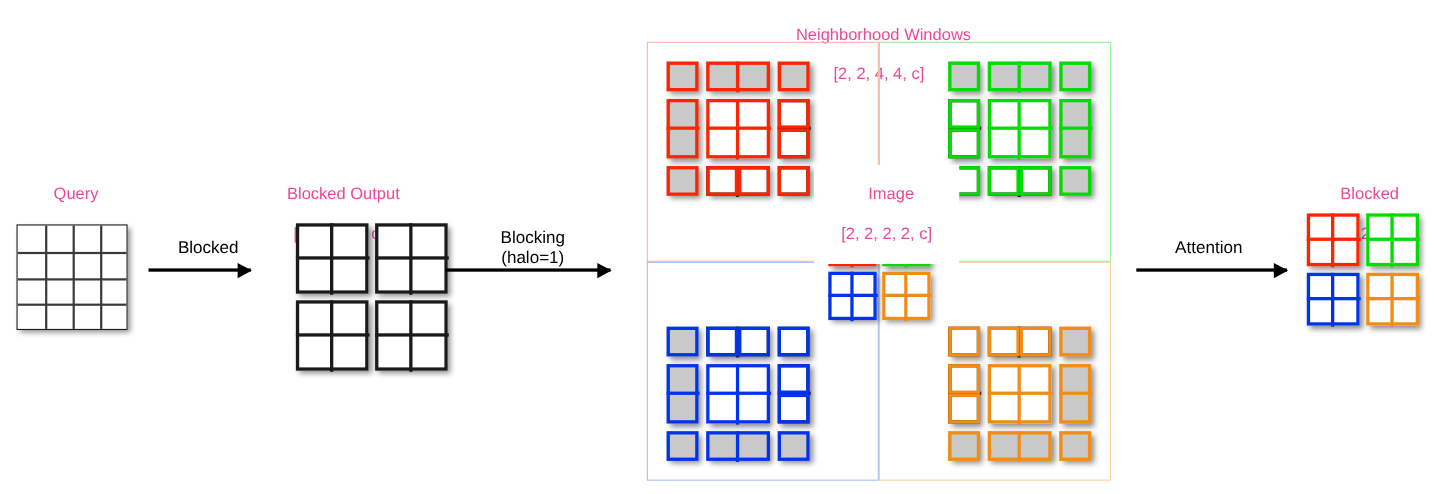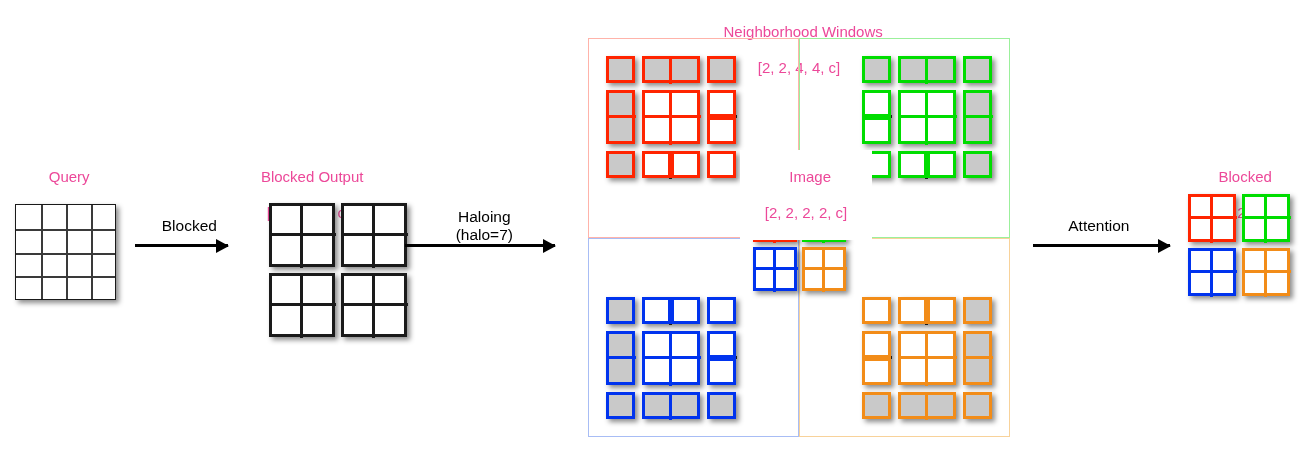--- a/index.html
+++ b/index.html
@@ -66,22 +66,22 @@
       <div class="iv" style="position: absolute; top: -3.5px; bottom: -3.5px; width: 3.5px; background: rgb(26, 26, 26); left: 27.75px;"></div>
       <div class="ih" style="position: absolute; left: -3.5px; right: -3.5px; height: 3.5px; background: rgb(26, 26, 26); top: 26.75px;"></div>
     </div>
     <div class="blk sh" style="left: 341px; top: 273px; width: 66px; height: 64px; border: 3.5px solid rgb(26, 26, 26); background: rgb(255, 255, 255);">
       <div class="iv" style="position: absolute; top: -3.5px; bottom: -3.5px; width: 3.5px; background: rgb(26, 26, 26); left: 27.75px;"></div>
       <div class="ih" style="position: absolute; left: -3.5px; right: -3.5px; height: 3.5px; background: rgb(26, 26, 26); top: 26.75px;"></div>
     </div>
   </div>
 
 <div class="arrlbl" style="left:400px;top:190px;width:160px;">
-  <span>Haloing</span>
-  <span class="l2">(halo=7)</span>
+  <span>Blocking</span>
+  <span class="l2">(halo=1)</span>
 </div>
 <div class="arrow" style="left:405px;top:244px;width:150px;"></div>
 
 <div class="lbl" style="left:676px;top:5px;width:246px;">
   <span>Neighborhood Windows</span>
   <span class="l2">[2, 2, 4, 4, c]</span>
 </div>
 <div id="neighborhood">
     <div class="frame" style="left: 588px; top: 38px; width: 211px; height: 199.5px; border: 1.3px solid rgb(255, 179, 170);"></div>
     <div class="blk sh" style="left: 606px; top: 56px; width: 29px; height: 27px; border: 3.5px solid rgb(255, 36, 0); background: rgb(201, 201, 201);"></div>

